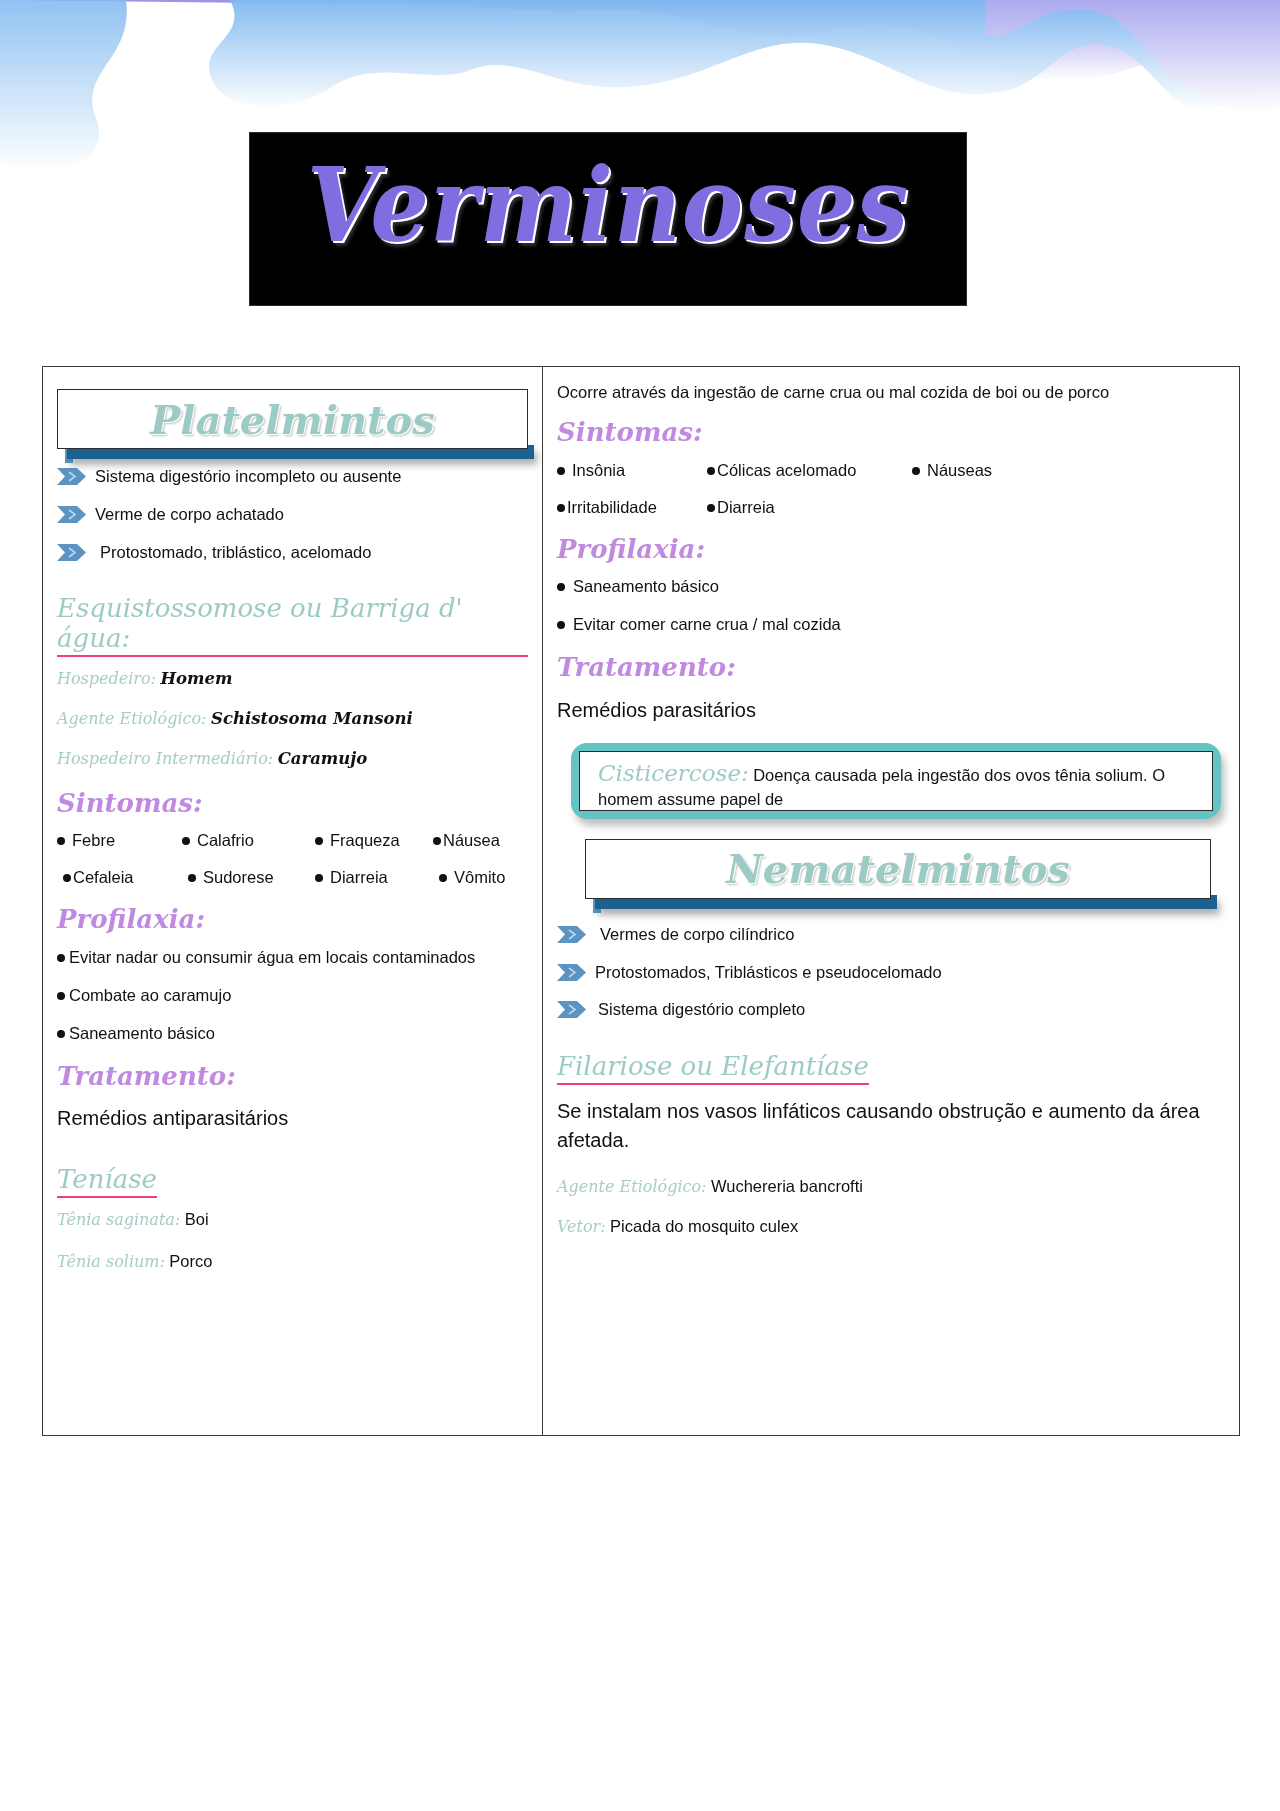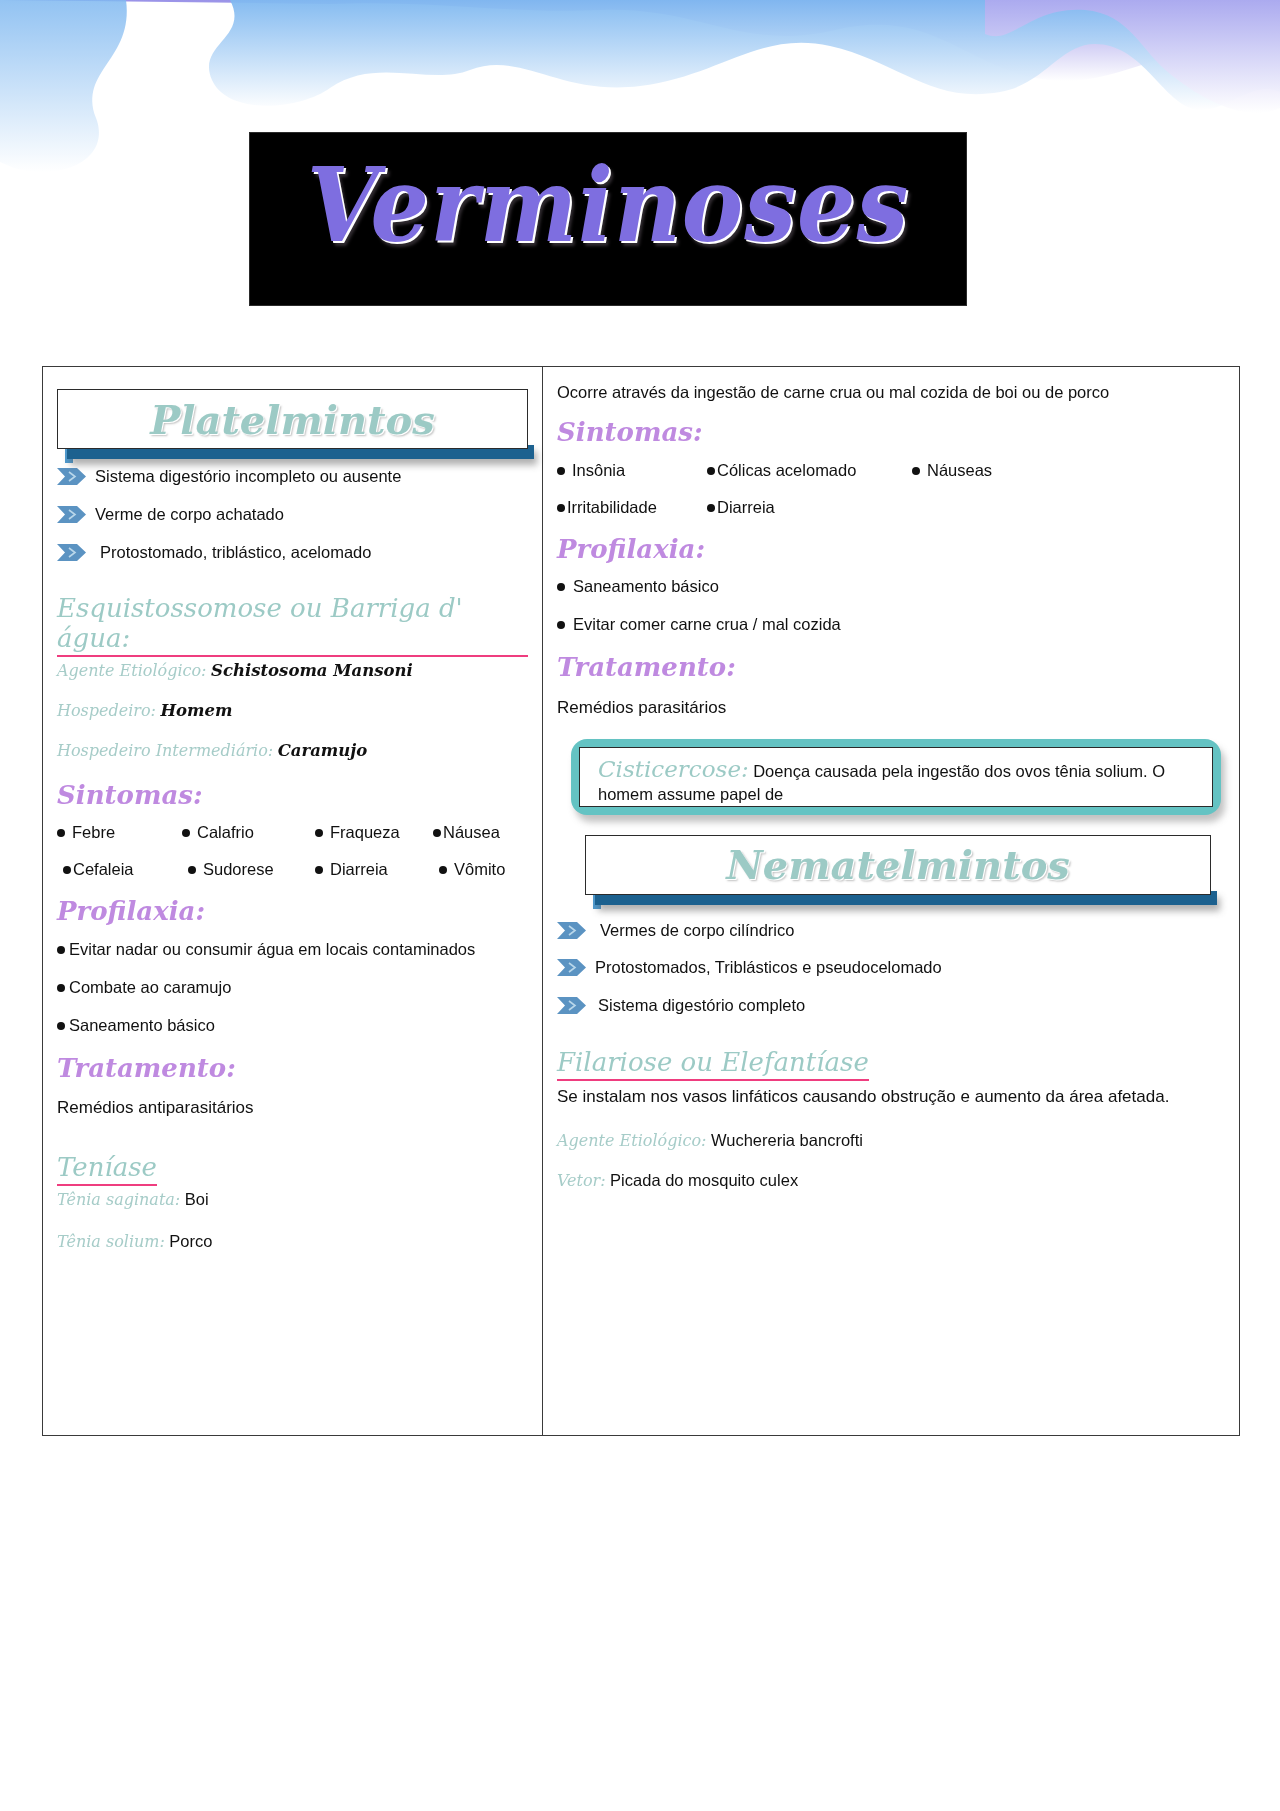--- a/index.html
+++ b/index.html
@@ -137,21 +137,21 @@
 
   
   .disease-head {
     font-family: "DejaVu Serif", serif;
     font-style: italic;
     font-size: 26px;
     color: #9ccac5;
     border-bottom: 2.5px solid #ef3d7f;
     display: inline-block;
     padding-bottom: 1px;
-    margin: 14px 0 4px 0;
+    margin: 14px 0 12px 0;
     line-height: 1.15;
   }
 
   
   .kv {
     margin: 0 0 20px 0;
     line-height: 1.2;
   }
   .kv-label {
     font-family: "DejaVu Serif", serif;
@@ -204,21 +204,21 @@
     margin-right: 7px;
     flex: 0 0 auto;
     position: relative;
     top: -1px;
   }
 
   .dot-list .dot-cell { margin-bottom: 19px; }
   .dot-list .dot-cell .bullet { margin-right: 4px; }
 
   .body-text {
-    font-size: 17px;
+    font-size: 20px;
     color: #111111;
     line-height: 1.45;
     margin: 0 0 12px 0;
   }
   .lead-text {
     font-size: 16.5px;
     color: #111111;
     line-height: 1.4;
     margin: 4px 0 8px 0;
   }
@@ -320,26 +320,26 @@
       <svg class="arrow-icon" viewBox="0 0 30 19">
         <path d="M0,1 L20,1 L29,9.5 L20,18 L0,18 L8,9.5 Z" fill="#5b93c2"></path>
         <path d="M12,5 L18,9.5 L12,14" fill="none" stroke="#b9d7ea" stroke-width="1.6"></path>
       </svg>
       <span class="arrow-text" style="margin-left:5px;">Protostomado, triblástico, acelomado</span>
     </div>
 
     <div class="disease-head">Esquistossomose ou Barriga d' água:</div>
 
     <div class="kv">
+      <span class="kv-label">Hospedeiro:</span>
+      <span class="kv-value">Homem</span>
+    </div>
+    <div class="kv">
       <span class="kv-label">Agente Etiológico:</span>
       <span class="kv-value">Schistosoma Mansoni</span>
-    </div>
-    <div class="kv">
-      <span class="kv-label">Hospedeiro:</span>
-      <span class="kv-value">Homem</span>
     </div>
     <div class="kv">
       <span class="kv-label">Hospedeiro Intermediário:</span>
       <span class="kv-value">Caramujo</span>
     </div>
 
     <div class="sec-head">Sintomas:</div>
 
     <div class="dot-grid">
       <div class="dot-row">

